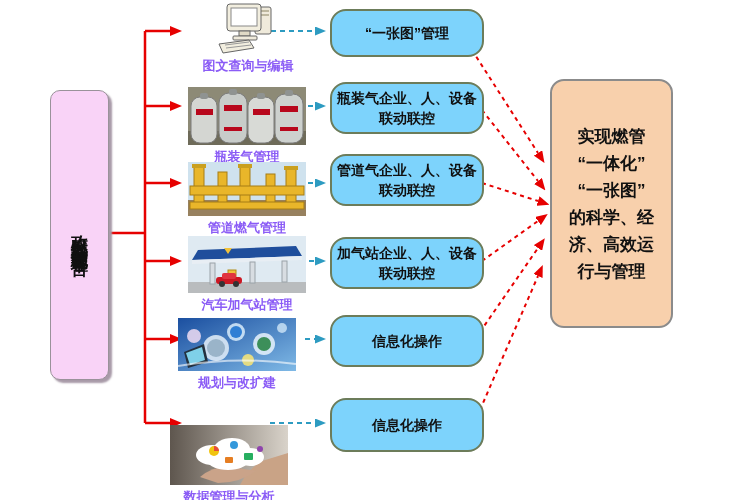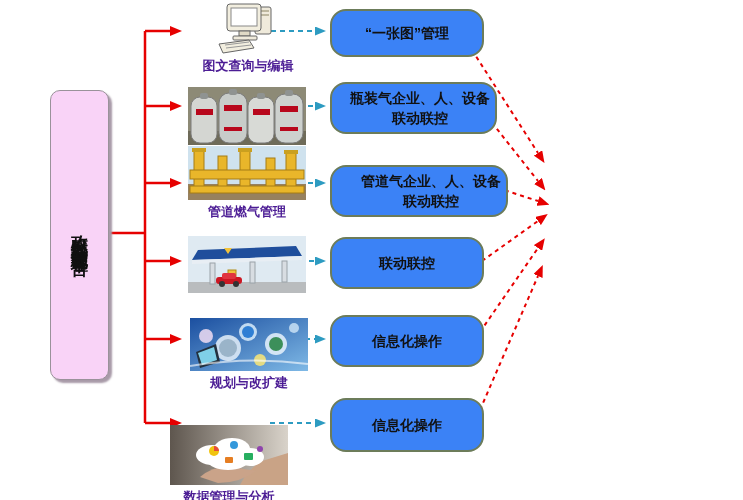--- a/index.html
+++ b/index.html
@@ -17,39 +17,39 @@
     display:flex;align-items:center;justify-content:center;
   }
   .platform-label{
     writing-mode:vertical-rl;text-orientation:upright;
     font-size:17px;font-weight:bold;color:#111;letter-spacing:2px;line-height:1;
   }
 
   
   .tile{position:absolute;display:flex;flex-direction:column;align-items:center;}
   .tile svg{display:block;}
-  .tile-label{margin-top:3px;font-size:13px;font-weight:600;color:#4c1d95;white-space:nowrap;}
+  .tile-label{margin-top:3px;font-size:13px;font-weight:600;color:#8b5cf6;white-space:nowrap;}
   .tile-1{left:188px;top:2px;width:120px;}
   .tile-2{left:186px;top:87px;width:122px;}
-  .tile-3{left:186px;top:146px;width:122px;justify-content:center;}
+  .tile-3{left:186px;top:162px;width:122px;justify-content:center;}
   .tile-4{left:186px;top:236px;width:122px;}
-  .tile-5{left:188px;top:318px;width:122px;}
+  .tile-5{left:176px;top:318px;width:122px;}
   .tile-6{left:168px;top:393px;width:122px;margin-top:32px;}
 
   
   .outcome-box{
     position:absolute;left:330px;width:150px;
-    background:#3b82f6;border:2px solid #6c7c5a;border-radius:16px;
+    background:#7dd3fc;border:2px solid #6c7c5a;border-radius:16px;
     display:flex;flex-direction:column;align-items:center;justify-content:center;
     font-size:14px;font-weight:bold;color:#111;line-height:20px;text-align:center;
   }
   .outcome-box span:empty{display:none;}
   .box-1{top:9px;height:44px;}
-  .box-2{top:82px;height:48px;padding-left:13px;}
-  .box-3{top:165px;height:48px;padding-left:24px;}
+  .box-2{top:82px;height:48px;}
+  .box-3{top:154px;height:48px;}
   .box-4{top:237px;height:48px;}
   .box-5{top:315px;height:48px;}
   .box-6{top:398px;height:50px;align-items:center;}
 
   
   .goal-box{
     position:absolute;left:550px;top:79px;width:119px;height:245px;
     background:#f8d0ac;border:2px solid #8b8b8b;border-radius:14px;
     display:flex;flex-direction:column;align-items:center;justify-content:center;
     font-size:17px;font-weight:bold;color:#111;line-height:27px;text-align:center;
@@ -181,20 +181,21 @@
       <rect x="94" y="25" width="5" height="21" fill="#d8dde2" stroke="#9aa2a8"></rect>
       <rect x="40" y="34" width="8" height="13" fill="#f0c23c" stroke="#b08a14"></rect>
       <g>
         <rect x="28" y="41" width="26" height="7" rx="3" fill="#cc1722"></rect>
         <rect x="34" y="37" width="14" height="6" rx="2" fill="#e0343e"></rect>
         <circle cx="34" cy="48" r="3" fill="#333"></circle>
         <circle cx="48" cy="48" r="3" fill="#333"></circle>
       </g>
       <polygon points="36,12 44,12 40,18" fill="#f0c23c"></polygon>
     </svg>
+    <div class="tile-label">汽车加气站管理</div>
   </div>
 
   <div class="tile tile-5">
     <svg width="118" height="53" viewBox="0 0 118 53">
       <defs>
         <linearGradient id="pg" x1="0" y1="0" x2="1" y2="1">
           <stop offset="0" stop-color="#1b4fa0"></stop>
             <stop offset="1" stop-color="#7fb9e6"></stop>
         </linearGradient>
       </defs>
@@ -248,23 +249,32 @@
   </div>
   <div class="outcome-box box-2">
     <span>瓶装气企业、人、设备</span>
     <span>联动联控</span>
   </div>
   <div class="outcome-box box-3">
     <span>管道气企业、人、设备</span>
     <span>联动联控</span>
   </div>
   <div class="outcome-box box-4">
+    <span>加气站企业、人、设备</span>
     <span>联动联控</span>
   </div>
   <div class="outcome-box box-5">
     <span>信息化操作</span>
   </div>
   <div class="outcome-box box-6">
     <span>信息化操作</span>
   </div>
 
+  <div class="goal-box">
+    <span>实现燃管</span>
+    <span>“一体化”</span>
+    <span>“一张图”</span>
+    <span>的科学、经</span>
+    <span>济、高效运</span>
+    <span>行与管理</span>
+  </div>
 
 </div>
 
 </body></html>

